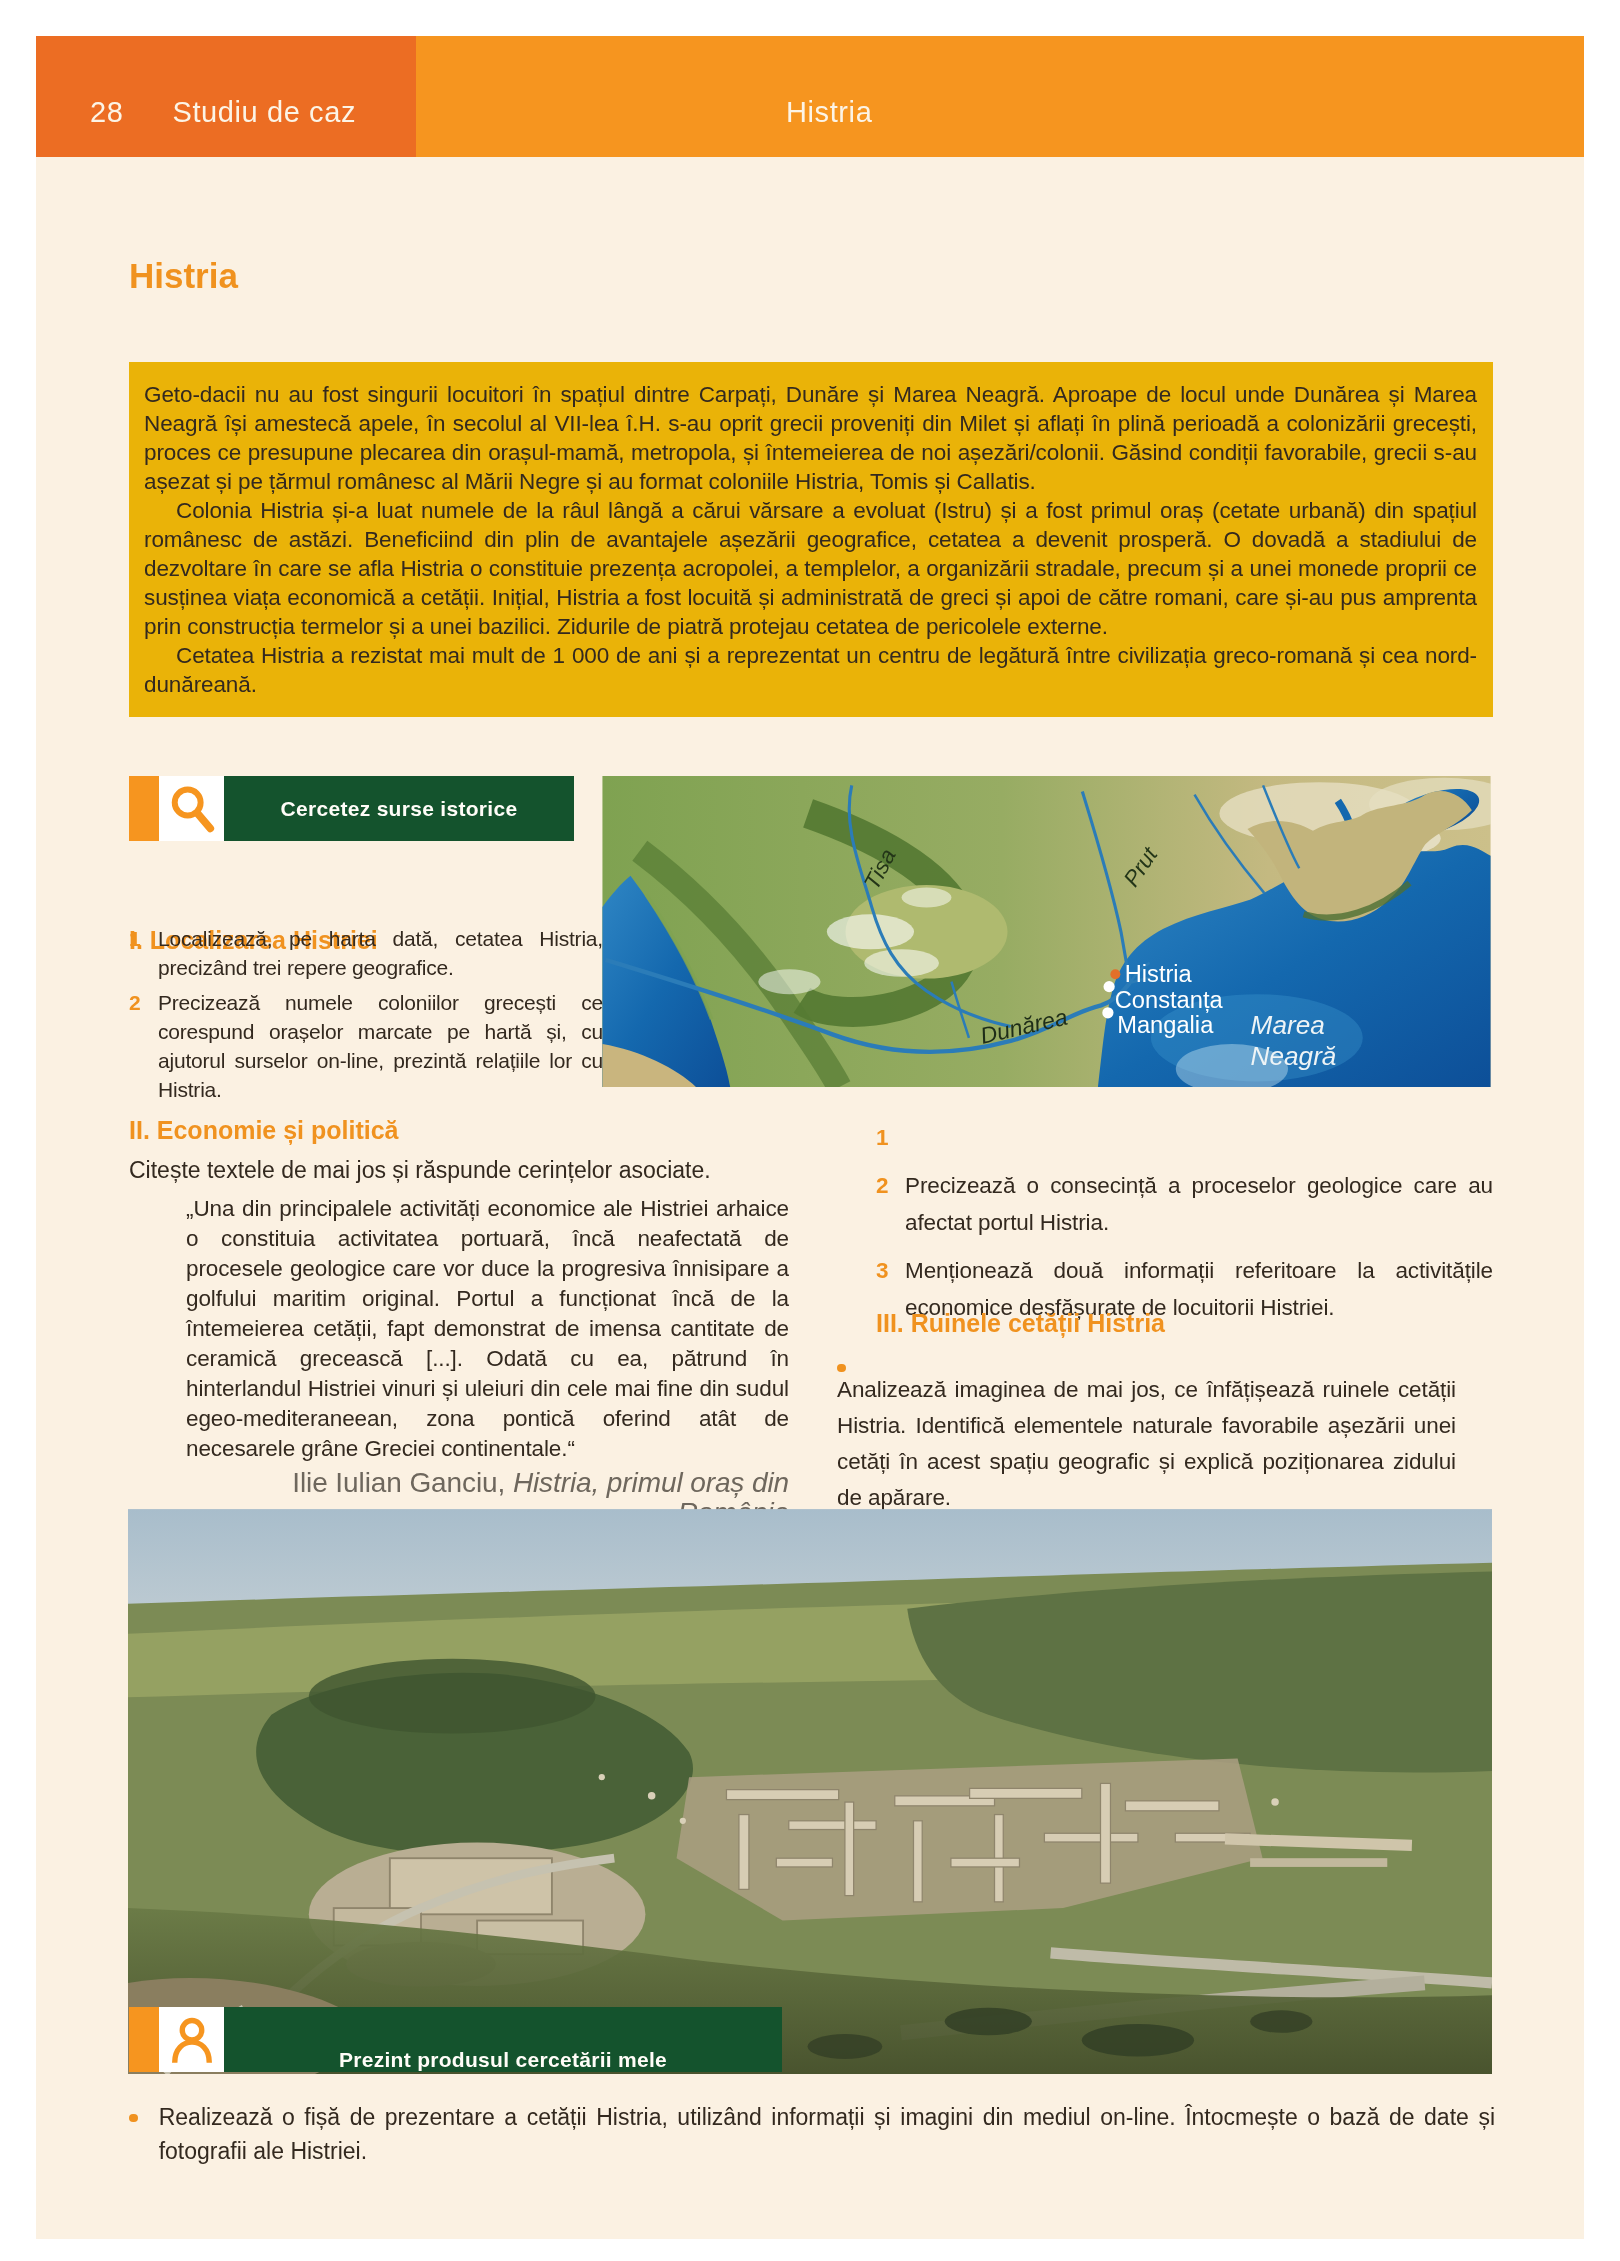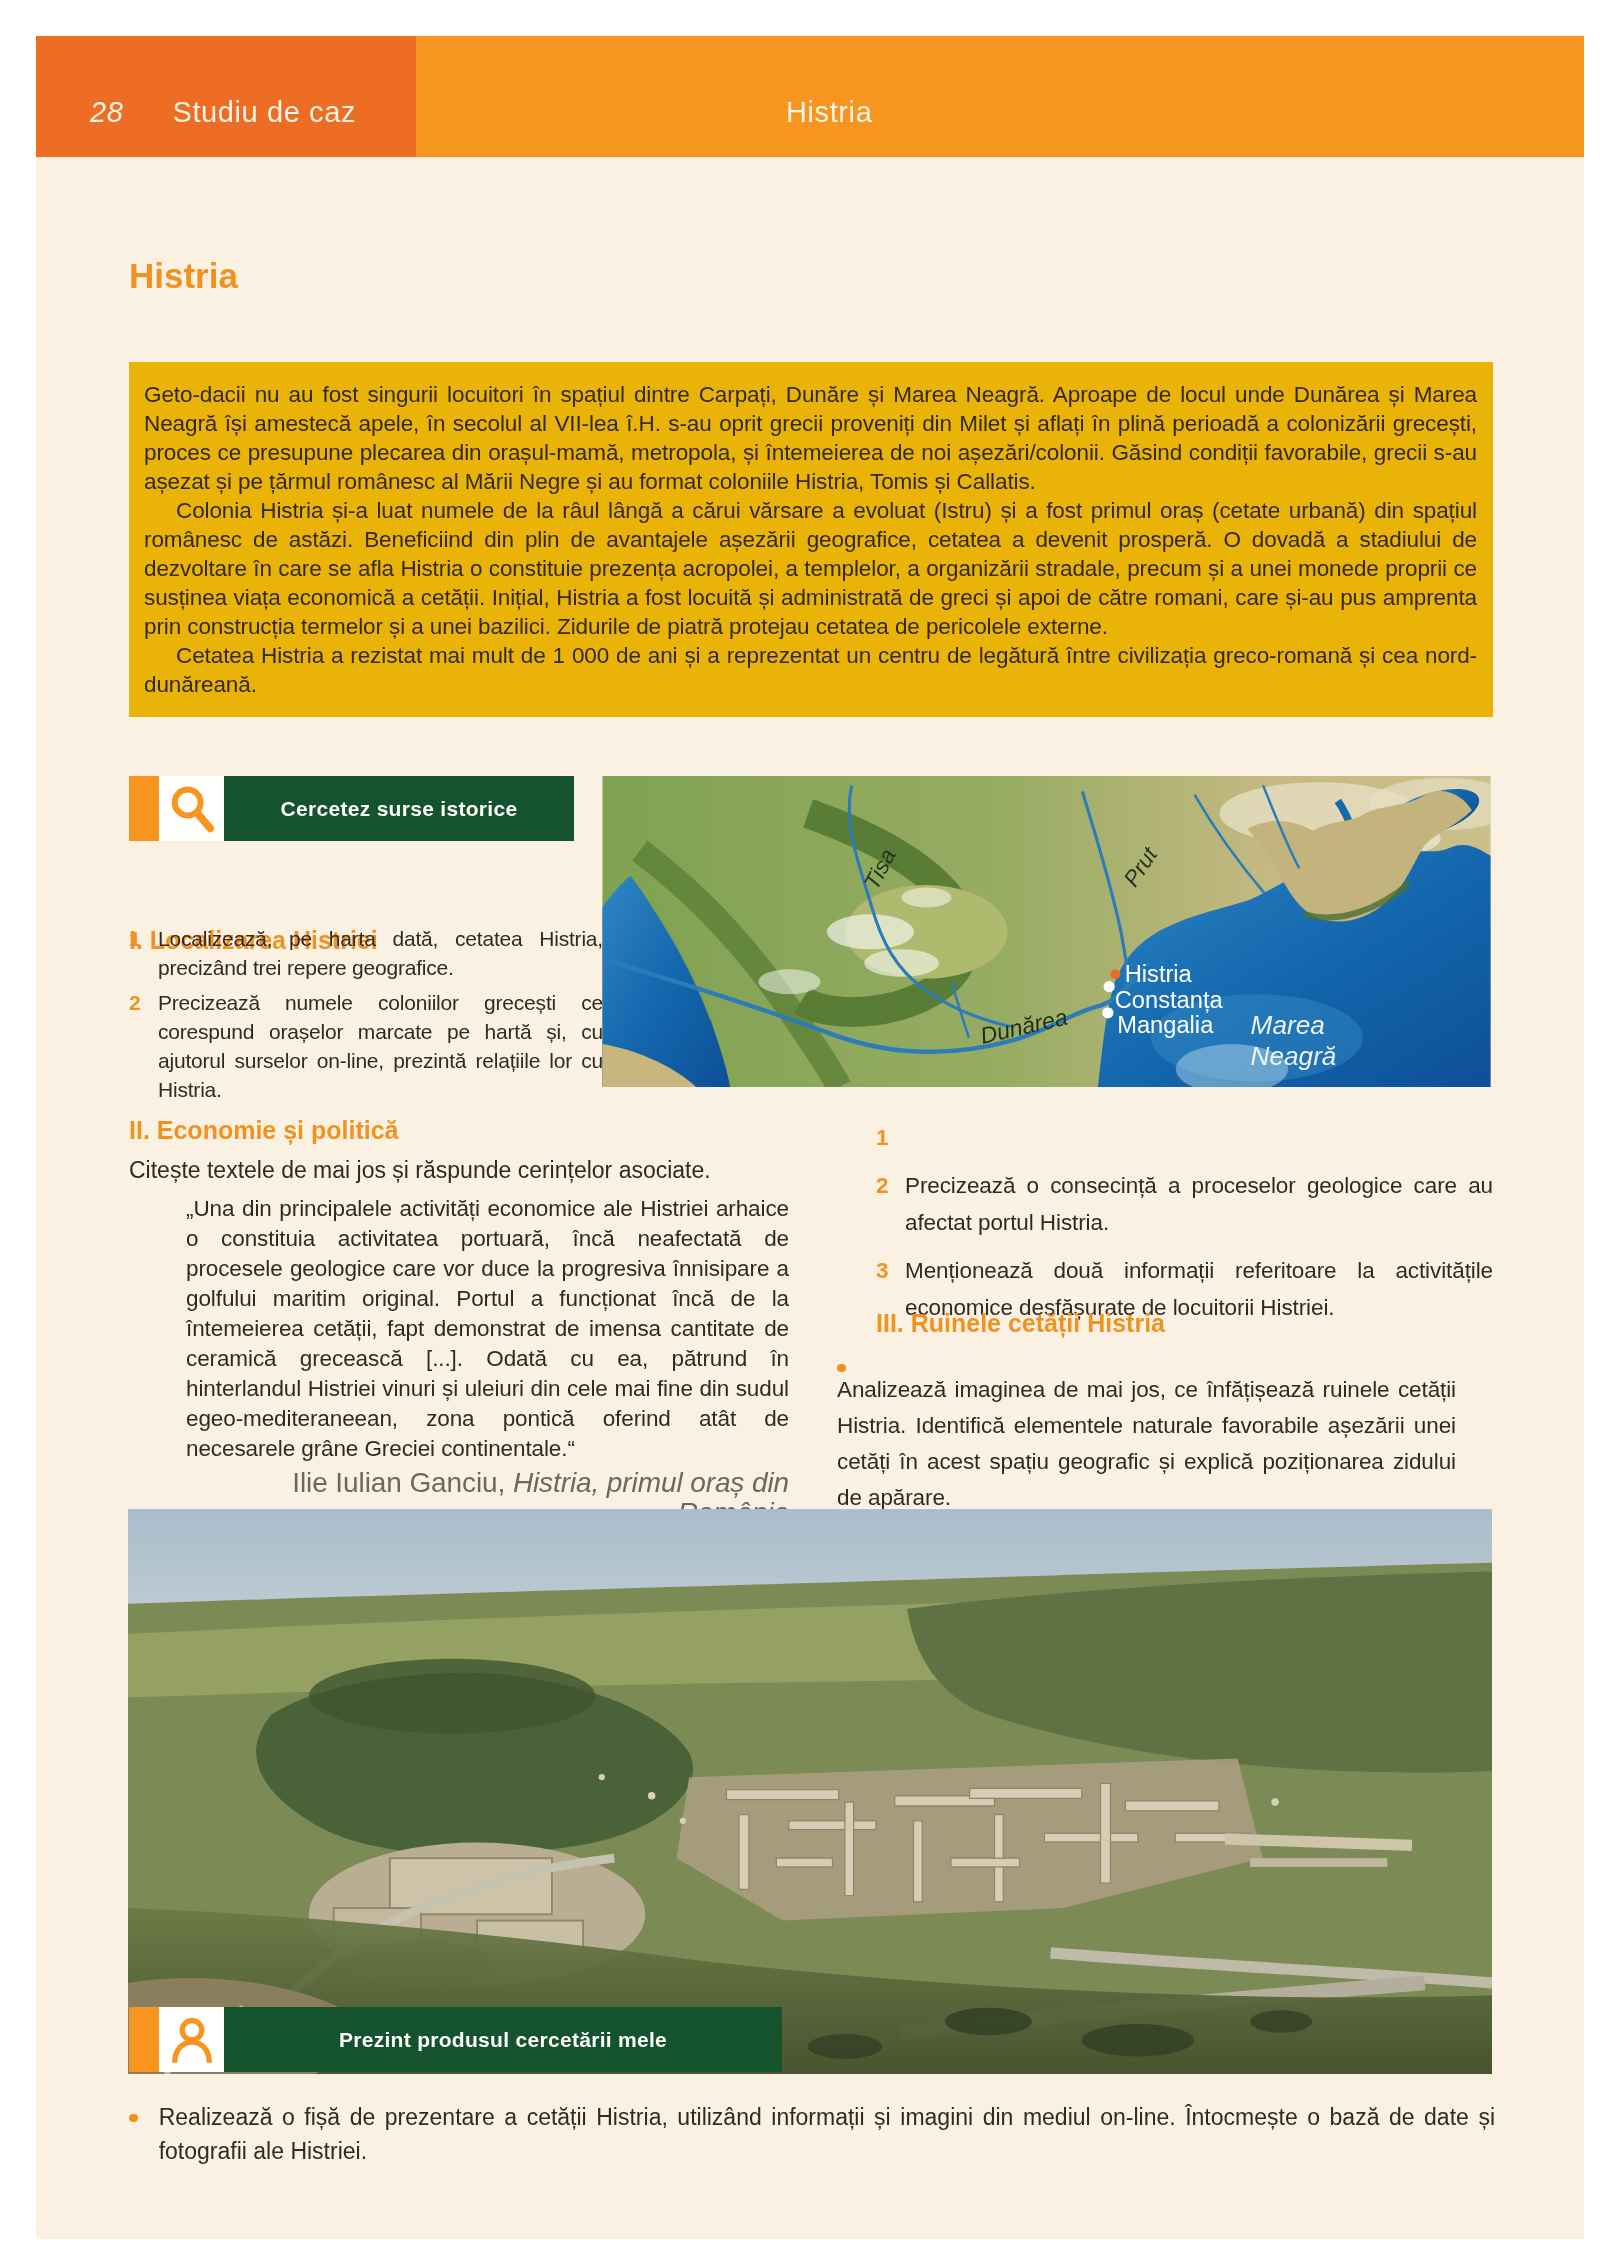--- a/index.html
+++ b/index.html
@@ -5,21 +5,21 @@
   html,body{margin:0;padding:0;background:#ffffff;}
   body{width:1620px;height:2261px;position:relative;
        font-family:"Liberation Sans","DejaVu Sans",sans-serif;color:#33291f;}
   .page{position:absolute;left:36px;top:36px;width:1548px;height:2203px;background:#fbf1e2;}
 
   
   .hdr{position:absolute;left:0;top:0;width:100%;height:121px;display:flex;}
   .hdr-left{width:380px;background:#ec6d23;display:flex;align-items:center;padding-top:32px;box-sizing:border-box;}
   .hdr-right{flex:1;background:#f6951f;display:flex;align-items:center;padding-top:32px;box-sizing:border-box;}
   .hdr span{color:#fcf4e6;font-size:29px;font-weight:400;letter-spacing:0.6px;}
-  .hdr .pagenum{margin-left:54px;font-style:italic;}
+  .hdr .pagenum{margin-left:54px;}
   .hdr .kicker{margin-left:49px;}
   .hdr .hdr-title{margin-left:370px;}
 
   
   .doc-title{position:absolute;left:93px;top:220px;font-size:35px;font-weight:bold;color:#f0921f;}
 
   
   .intro-box{position:absolute;left:93px;top:326px;width:1364px;box-sizing:border-box;
              background:#eab308;padding:17.5px 16px 18.7px 15px;}
   .intro-box p{margin:0;font-size:22.5px;line-height:29px;text-align:justify;letter-spacing:-0.1px;}
@@ -27,21 +27,21 @@
 
   
   .banner{position:absolute;height:65px;display:flex;}
   .banner .lead{width:30px;background:#f6951f;}
   .banner .icon-box{width:65px;background:#ffffff;display:flex;align-items:center;justify-content:center;}
   .banner .strip{background:#14532d;display:flex;align-items:center;justify-content:center;}
   .banner .strip span{color:#fffdf8;font-size:21px;font-weight:bold;letter-spacing:0.3px;}
   .banner-research{left:93px;top:740px;}
   .banner-research .strip{width:350px;}
   .banner-present{left:93px;top:1971px;}
-  .banner-present .strip{width:558px;}
+  .banner-present .strip{width:558px;align-items:flex-end;}
 
   
   .map{position:absolute;left:566px;top:740px;width:889px;height:311px;}
   .map svg{display:block;}
 
   
   .sec-head{position:absolute;font-size:25px;font-weight:bold;color:#f0921f;}
   #sec1-head{left:93px;top:852px;margin-top:38px;}
   #sec2-head{left:93px;top:1080px;}
   #sec3-head{left:840px;top:1273px;}

